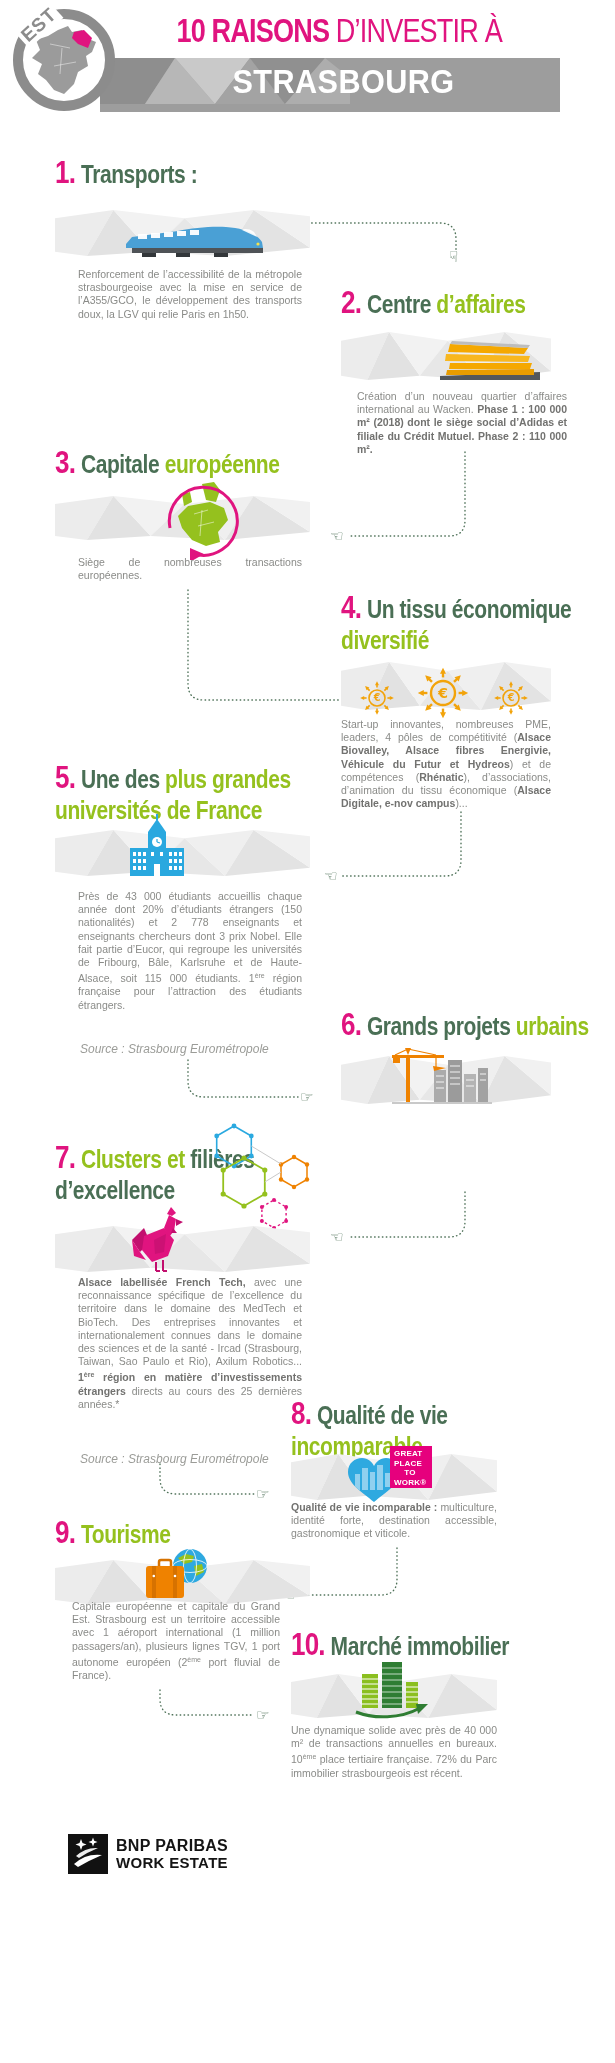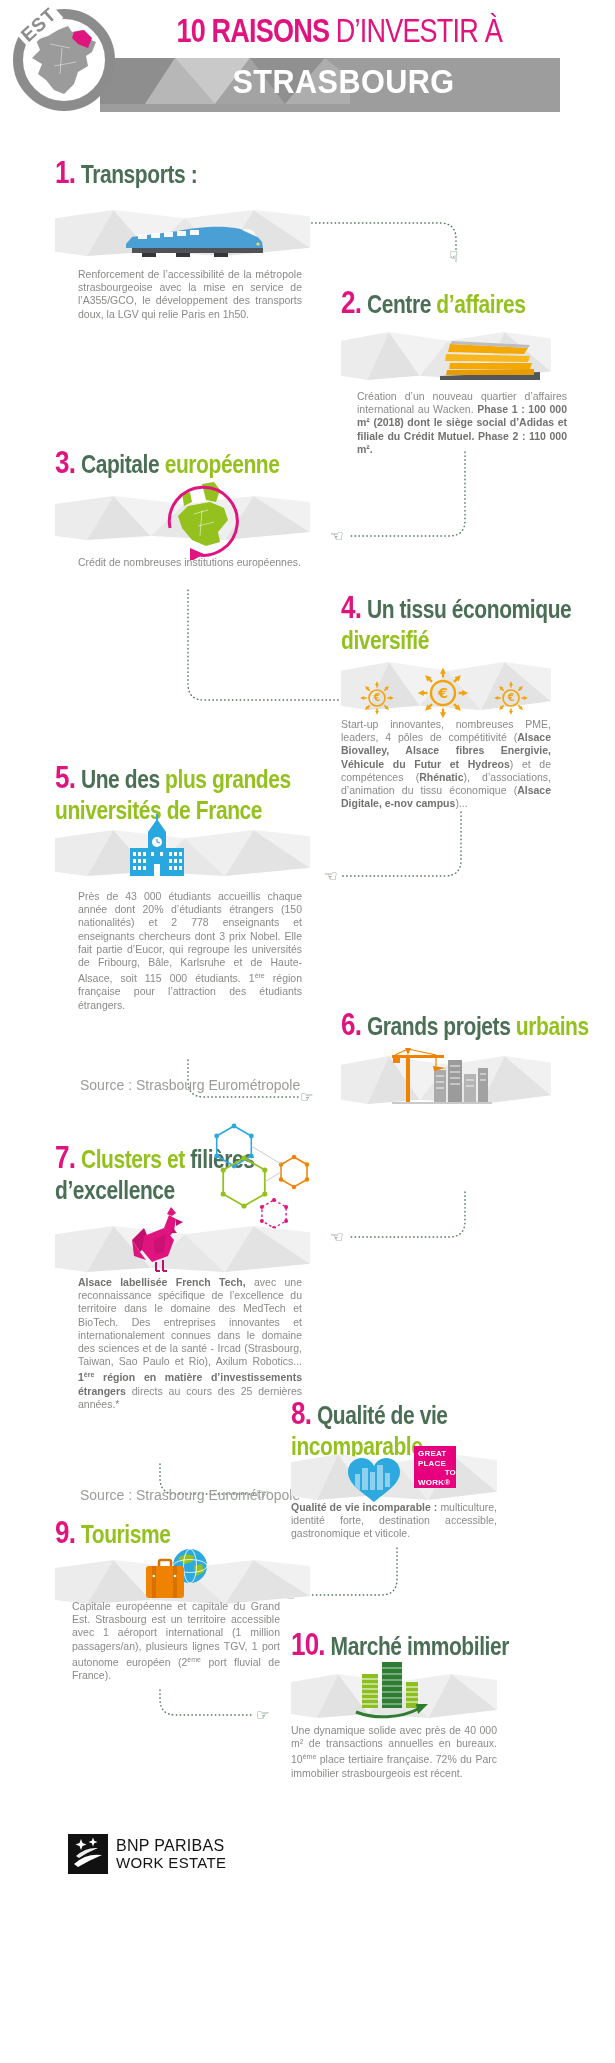--- a/index.html
+++ b/index.html
@@ -11,38 +11,38 @@
         transform:scaleX(.84);transform-origin:0 0;letter-spacing:-.5px;}
   .head .num{color:#E0147F;font-size:31px;margin-right:7px;letter-spacing:-1px;}
   .head .t{font-size:25px;}
   .dark{color:#4A6F55;}
   .light{color:#95C11E;}
   
   .body{position:absolute;margin:0;font-size:10.5px;line-height:13.2px;color:#8A8B88;
         text-align:justify;}
   .body .b{font-weight:bold;color:#727270;}
   .body .sup,.head .sup{font-size:7px;vertical-align:4px;}
-  .src{position:absolute;font-size:14px;color:#9B9C98;margin-top:35px;}
+  .src{position:absolute;font-size:12px;font-style:italic;color:#9B9C98;}
   
   .title{position:absolute;left:128px;top:12px;width:515px;color:#E0147F;font-size:33px;
          letter-spacing:-1px;transform:scaleX(.82);transform-origin:0 0;white-space:nowrap;text-align:center;}
   .title .strong{font-weight:bold;}
   .banner{position:absolute;left:100px;top:58px;width:460px;height:54px;background:#9D9D9D;}
   .banner-text{position:absolute;left:0;top:4px;width:100%;text-align:center;color:#fff;
          font-weight:bold;font-size:34px;letter-spacing:.5px;transform:scaleX(.9);transform-origin:50% 0;
          padding-left:30px;box-sizing:border-box;}
   .est-label{position:absolute;left:16px;top:14px;transform:rotate(-42deg);color:#8C8C8C;
          font-weight:bold;font-size:19px;background:#fff;padding:0 3px;letter-spacing:1px;}
   
-  .gptw{position:absolute;left:414px;top:1446px;width:42px;height:42px;background:#E6007D;
+  .gptw{position:absolute;left:390px;top:1446px;width:42px;height:42px;background:#E6007D;
         color:#fff;font-weight:bold;font-size:8px;line-height:9.5px;padding:3px 0 0 4px;
         box-sizing:border-box;letter-spacing:.2px;}
   
   .bnp-box{position:absolute;left:68px;top:1834px;width:40px;height:40px;background:#111;}
-  .bnp-text{position:absolute;left:116px;top:1837px;color:#141414;font-weight:normal;
+  .bnp-text{position:absolute;left:116px;top:1837px;color:#141414;font-weight:bold;
         font-size:16px;line-height:17px;letter-spacing:.3px;}
   .bnp-text .l2{font-size:15px;}
   svg{display:block;}
   .overlay{position:absolute;left:0;top:0;pointer-events:none;}
   .hand{font-size:15px;fill:#4E7158;font-family:"DejaVu Sans",sans-serif;}
 </style>
 </head>
 <body>
 
 <div class="page">
@@ -164,21 +164,21 @@
       <use href="#facets"></use>
     </svg>
   <svg class="abs" style="left:158px;top:476px" width="84" height="84" viewBox="0 0 84 84">
     <path d="M44 8 L56 6 L62 14 L58 26 L48 24 Z" fill="#95C11E"></path>
     <path d="M24 18 L32 16 L34 26 L26 30 Z" fill="#95C11E"></path>
     <path d="M30 30 L52 26 L66 32 L70 44 L60 56 L62 66 L48 70 L34 64 L24 52 L20 40 Z" fill="#95C11E"></path>
     <path d="M36 38 L50 34 M40 50 L56 46 M44 34 L42 60" stroke="#fff" stroke-width="1" opacity=".5" fill="none"></path>
     <path d="M12 52 A34 34 0 1 1 36 78" stroke="#E0147F" stroke-width="3" fill="none"></path>
     <polygon points="32,72 46,78 32,86" fill="#E0147F"></polygon>
   </svg>
-  <p class="body" style="left:78px;top:556px;width:224px"><span>Crédit de nombreuses institutions européennes.</span></p>
+  <p class="body" style="left:78px;top:556px;width:224px"><span>Siège de nombreuses transactions européennes.</span></p>
 
   <div class="head" style="left:341px;top:591px;width:298px">
     <span class="num">4.</span><span class="t"><span class="dark">Un tissu économique </span><span class="light">diversifié</span></span>
   </div>
   <svg class="abs" style="left:341px;top:662px" width="210" height="48" viewBox="0 0 240 44" preserveAspectRatio="none">
       <use href="#facets"></use>
     </svg>
   <svg class="abs" style="left:345px;top:664px" width="200" height="62" viewBox="0 0 200 62">
     <use href="#eurosun" transform="translate(32,34) scale(0.8)"></use>
     <use href="#eurosun" transform="translate(98,29) scale(1.2)"></use>
@@ -329,21 +329,21 @@
       <rect x="13" y="18" width="5" height="16"></rect>
         <rect x="20" y="12" width="6" height="22"></rect>
       <rect x="28" y="16" width="5" height="18"></rect>
         <rect x="35" y="9" width="6" height="25"></rect>
       <rect x="43" y="17" width="5" height="14"></rect>
     </g>
   </svg>
   <div class="gptw">
     <div>GREAT</div>
     <div>PLACE</div>
-    <div style="text-align:right;">TO</div>
+    <div style="text-align:center;padding-right:6px">TO</div>
     <div>WORK®</div>
   </div>
   <p class="body" style="left:291px;top:1501px;width:206px"><span class="b">Qualité de vie incomparable :</span><span> multiculture, identité forte, destination accessible, gastronomique et viticole.</span></p>
 
   <div class="head" style="left:55px;top:1516px;width:238px">
     <span class="num">9.</span><span class="t"><span class="light">Tourisme</span></span>
   </div>
   <svg class="abs" style="left:55px;top:1560px" width="255" height="44" viewBox="0 0 240 44" preserveAspectRatio="none">
       <use href="#facets"></use>
     </svg>

